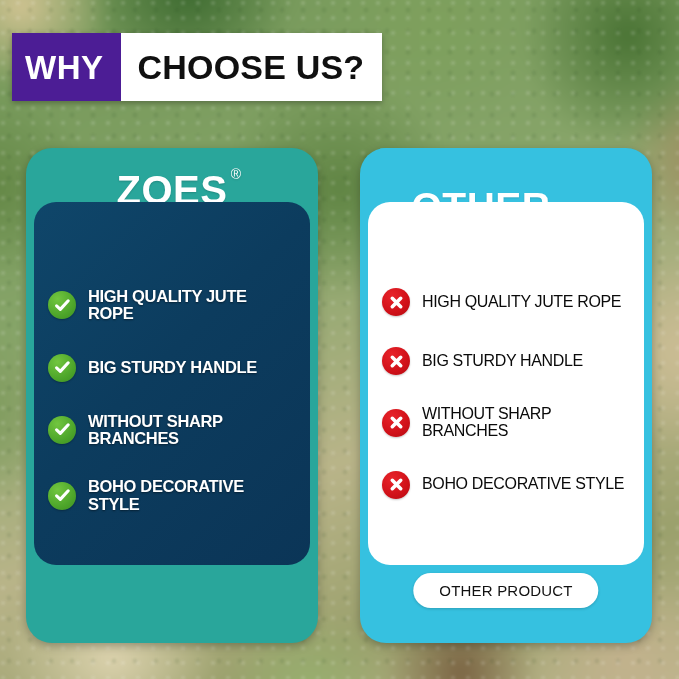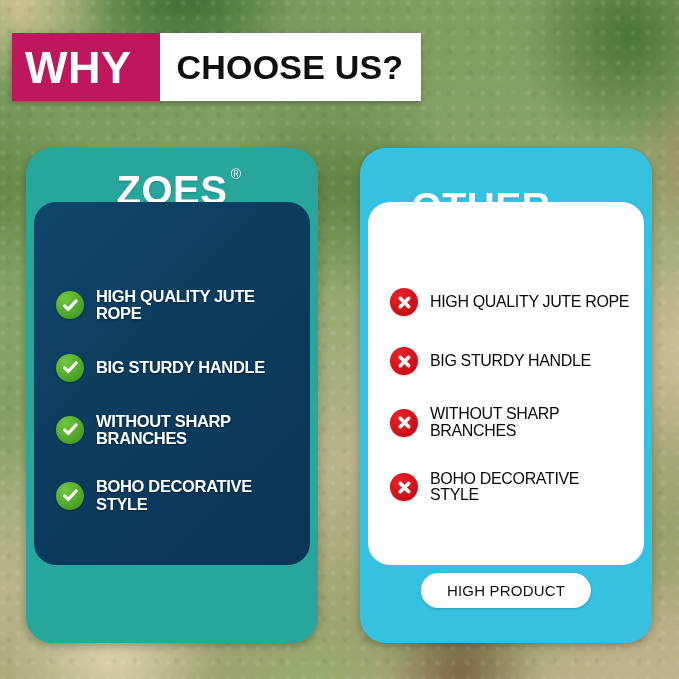--- a/index.html
+++ b/index.html
@@ -55,28 +55,28 @@
   #header {
     position: absolute;
     left: 12px;
     top: 33px;
     display: flex;
     align-items: stretch;
     height: 68px;
     box-shadow: 0 2px 6px rgba(0,0,0,.30);
   }
   #why-box {
-    background: #be185d;
-    color: #ffffff;
-    font-size: 45px;
+    background: #4c1d95;
+    color: #ffffff;
+    font-size: 33px;
     font-weight: bold;
     letter-spacing: .5px;
     display: flex;
     align-items: center;
-    padding: 0 28px 0 13px;
+    padding: 0 17px 0 13px;
     line-height: 1;
   }
   #choose-box {
     background: #ffffff;
     color: #101010;
     font-size: 34px;
     font-weight: bold;
     letter-spacing: .2px;
     display: flex;
     align-items: center;
@@ -167,21 +167,21 @@
   }
   #panel-ours {
     background: linear-gradient(135deg, #0f466a 0%, #0c3c5e 45%, #0b3557 100%);
   }
   #panel-other {
     background: #ffffff;
   }
 
   .features {
     position: absolute;
-    left: 22px;
+    left: 14px;
     right: 14px;
     top: 86px;
     display: flex;
     flex-direction: column;
     gap: 31px;
   }
   .feature {
     display: flex;
     align-items: center;
     gap: 12px;
@@ -344,16 +344,16 @@
             <svg width="17" height="17" viewBox="0 0 17 17" aria-hidden="true">
               <path d="M4.3 4.3 L12.7 12.7 M12.7 4.3 L4.3 12.7" fill="none" stroke="#ffffff" stroke-width="3.6" stroke-linecap="round"></path>
             </svg>
           </span>
           <span class="feat-label">BOHO DECORATIVE STYLE</span>
         </div>
 
       </div>
     </div>
 
-    <div class="cta">HIGH PRODUCT</div>
+    <div class="cta">OTHER PRODUCT</div>
   </div>
 
 </div>
 
 </body></html>

